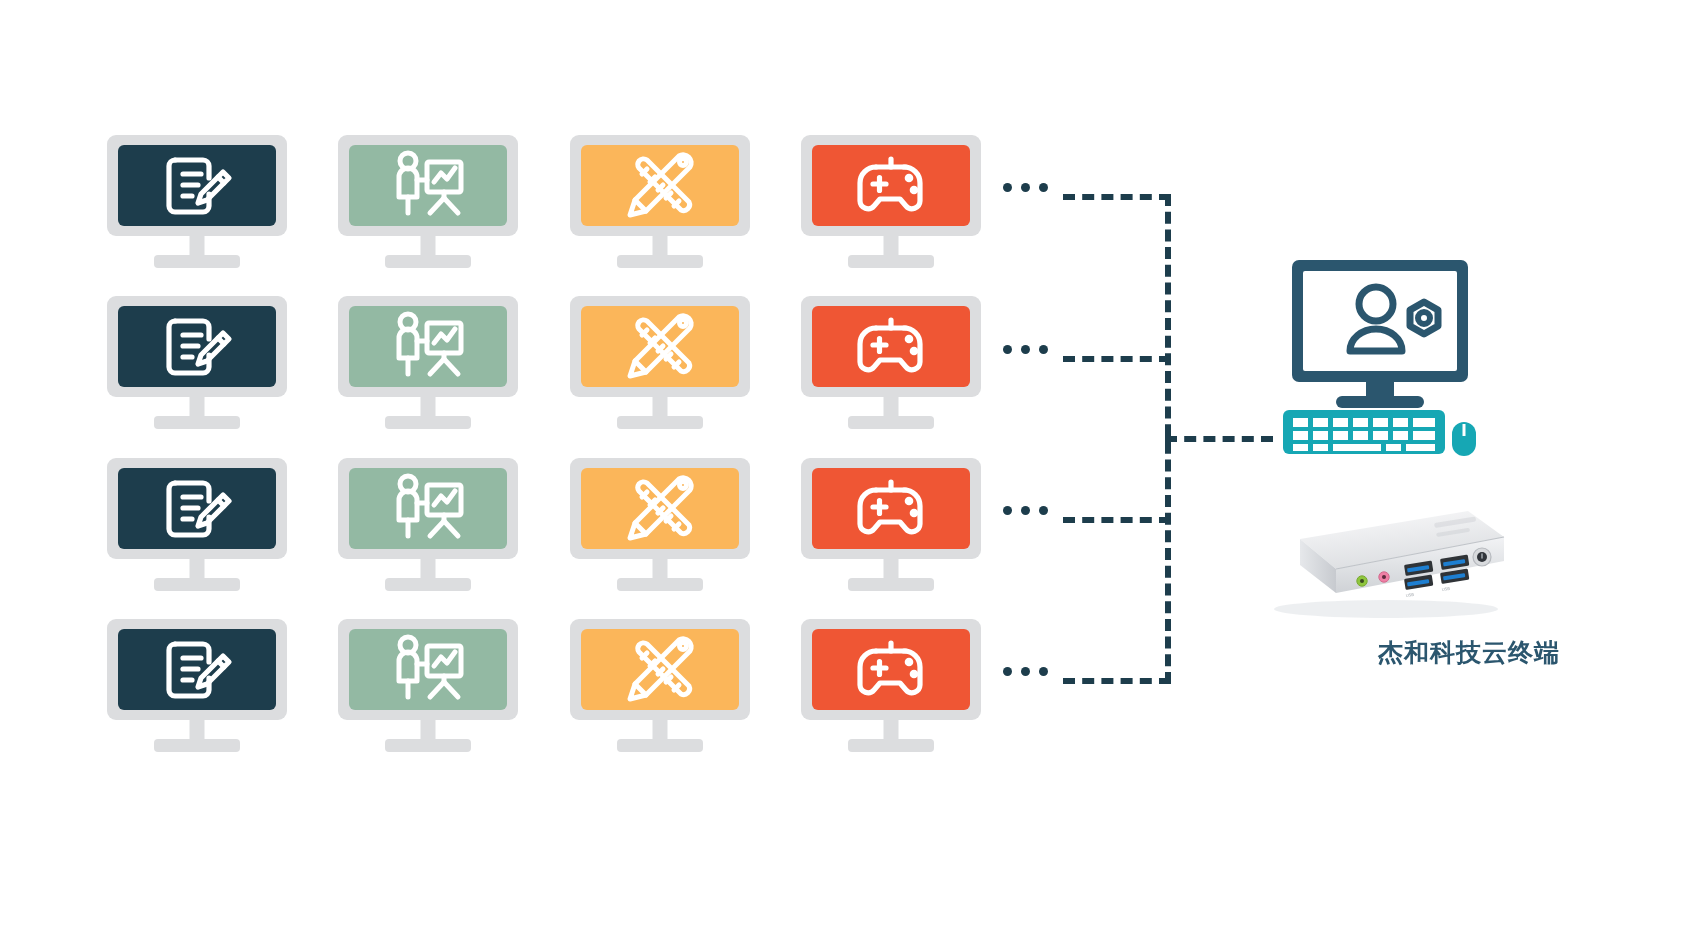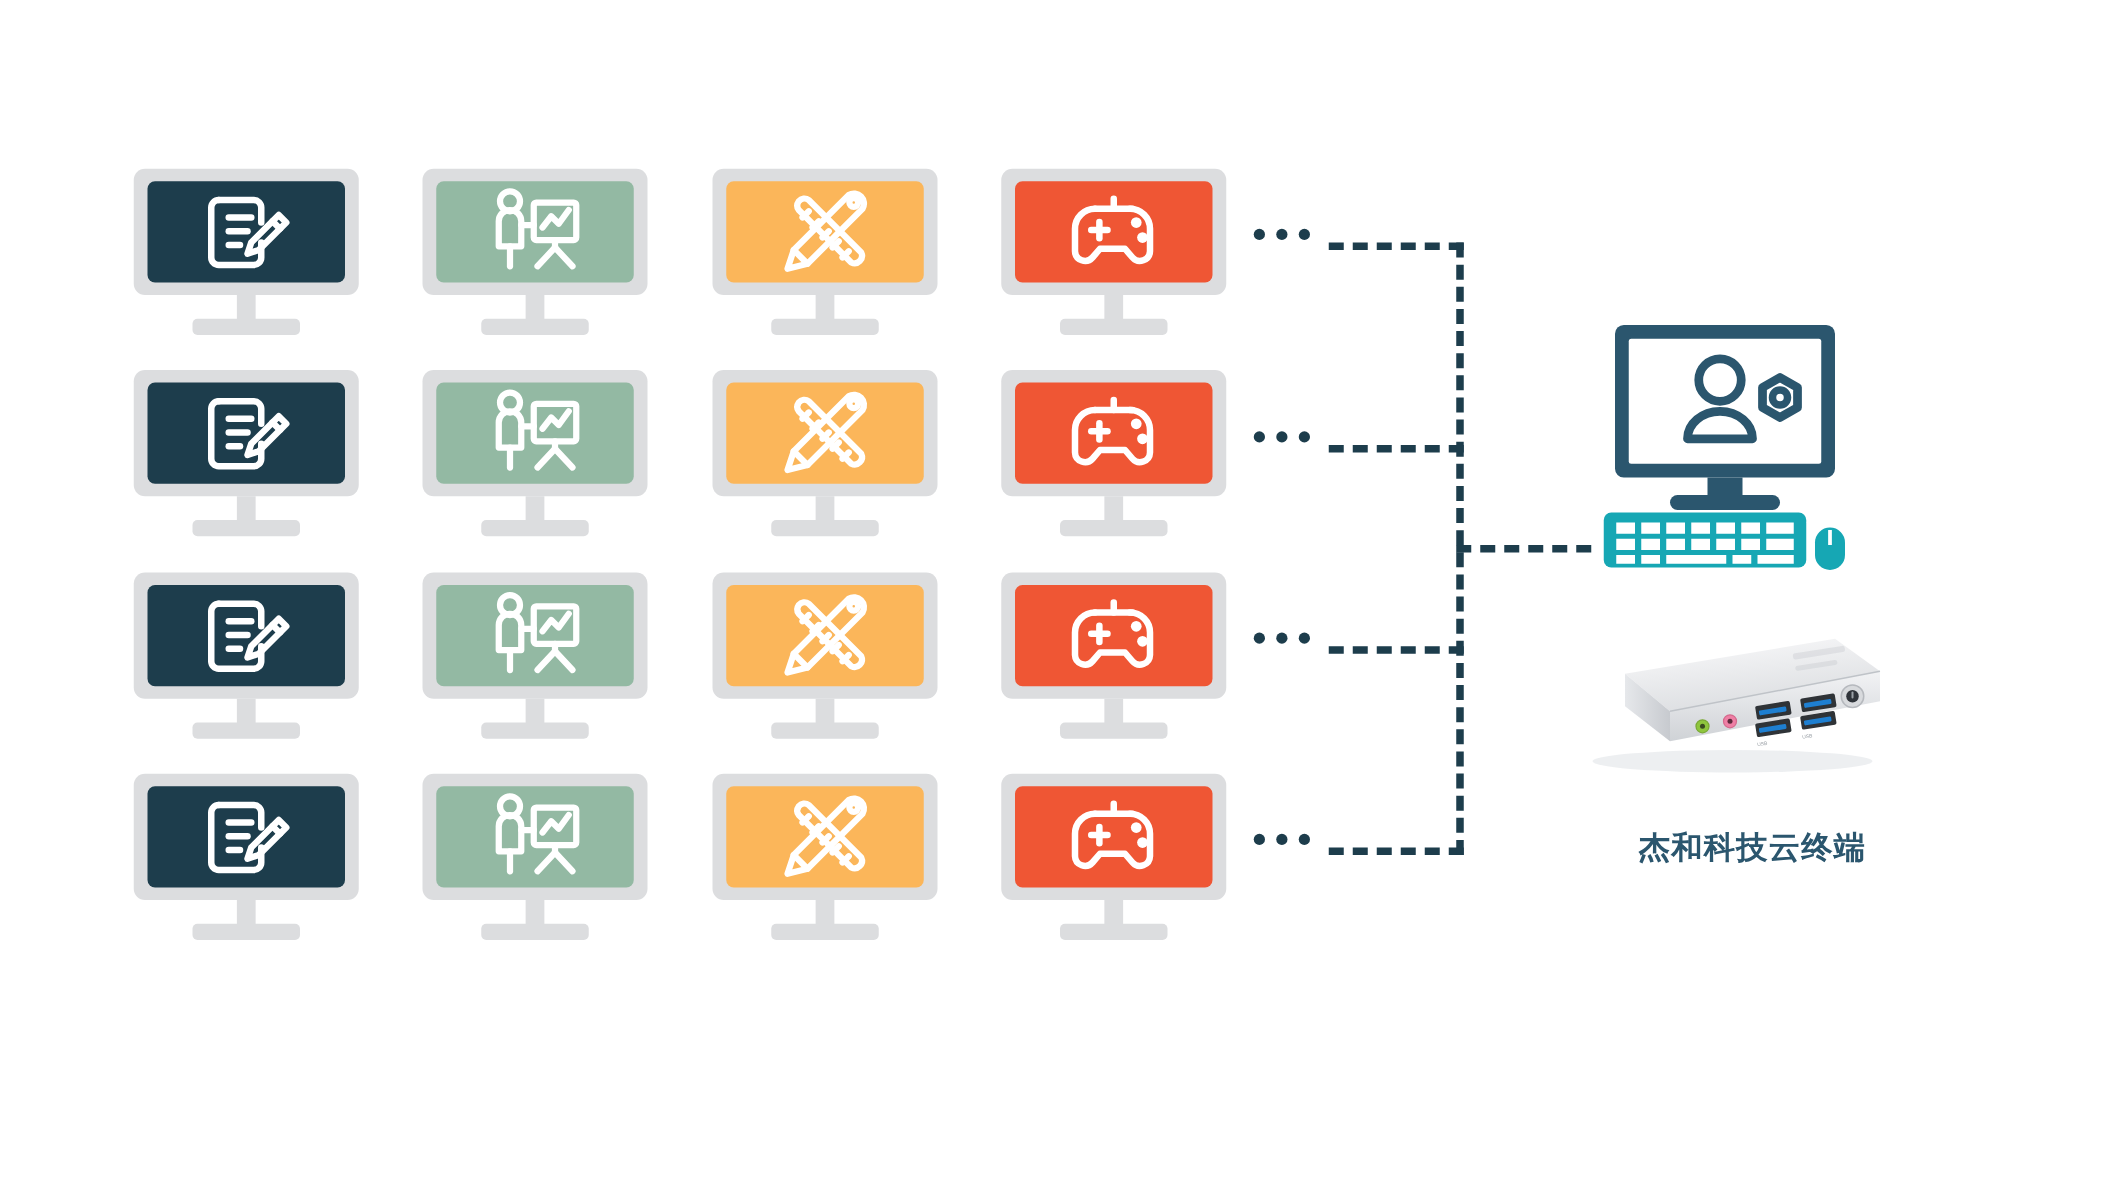--- a/index.html
+++ b/index.html
@@ -560,15 +560,15 @@
         <path d="M224 59 l0 4" stroke="#9aa0a6" stroke-width="1.6" stroke-linecap="round"></path>
       </g>
 
       <g fill="#9aa0a6" font-size="4" font-family="Liberation Sans, sans-serif">
         <text x="148" y="102" transform="rotate(-9 148 102)">USB</text>
         <text x="184" y="96" transform="rotate(-9 184 96)">USB</text>
       </g>
     </svg>
   </div>
 
-  <div class="device-label" style="left:1311px; top:636px;margin-top:25px;">杰和科技云终端</div>
+  <div class="device-label" style="left:1378px; top:636px;">杰和科技云终端</div>
 
 </div>
 
 </body></html>

